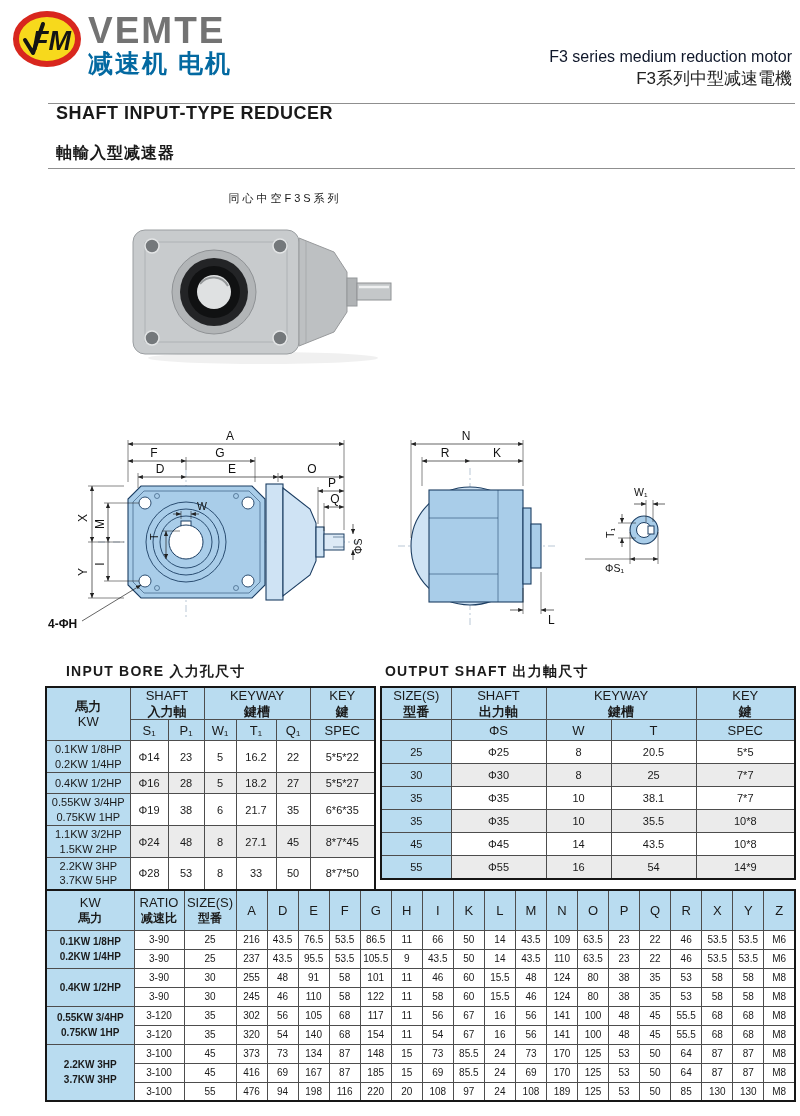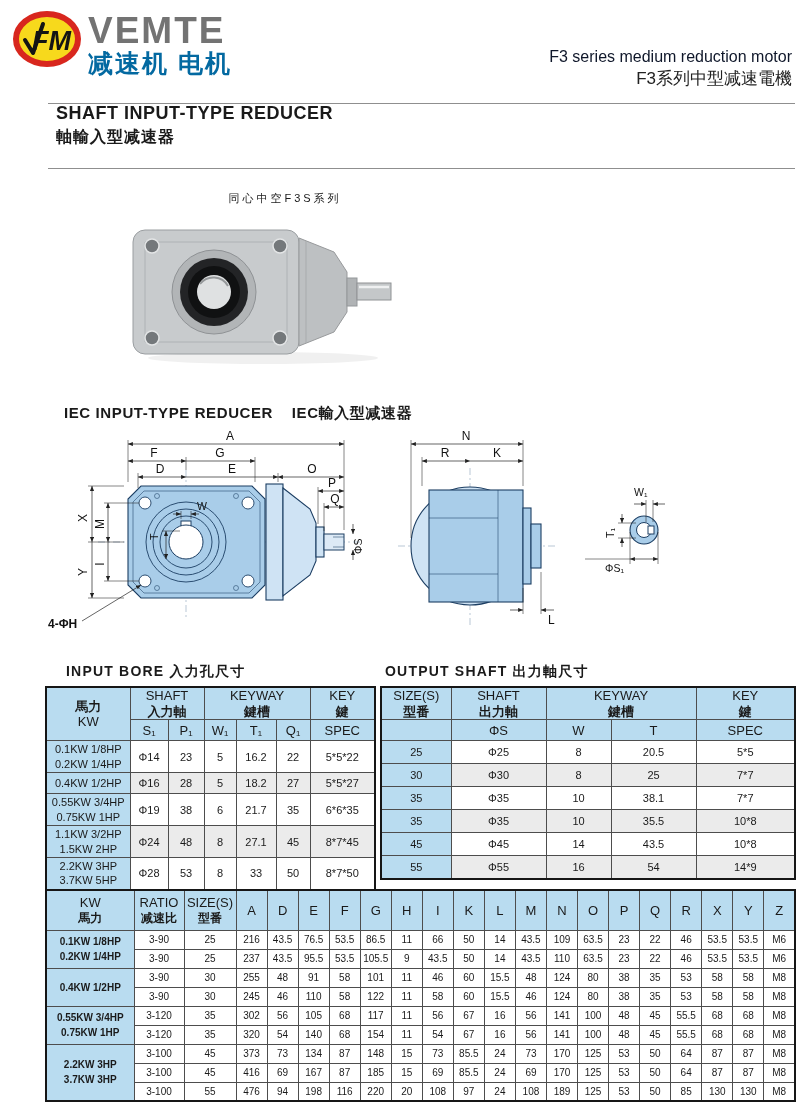--- a/index.html
+++ b/index.html
@@ -13,21 +13,21 @@
   .brand-cn{font-size:25px;font-weight:bold;color:#0369a1;margin-top:2px;letter-spacing:2px;}
   .hdr-right{position:absolute;right:8px;top:46px;text-align:right;line-height:1.35;}
   .series-en{font-size:16px;color:#0f172a;}
   .series-cn{font-size:17px;color:#222;}
 
   .rule{position:absolute;left:48px;right:5px;height:1px;background:#8f8f8f;}
   #rule1{top:103px;} #rule2{top:168px;}
 
   .doc-title{position:absolute;left:56px;top:102px;line-height:1.3;}
   .doc-title-en{font-size:18px;font-weight:bold;letter-spacing:.5px;}
-  .doc-title-cn{font-size:16px;font-weight:bold;margin-top:2px;letter-spacing:1px;}
+  .doc-title-cn{font-size:16px;font-weight:bold;margin-top:18px;letter-spacing:1px;}
 
   .caption{position:absolute;left:120px;top:191px;width:330px;text-align:center;
            font-size:11px;font-weight:normal;letter-spacing:3px;}
   .photo{position:absolute;left:118px;top:220px;}
 
   .iec-heading{position:absolute;left:64px;top:404px;font-size:15px;font-weight:bold;letter-spacing:.6px;}
   .iec-heading .cn{margin-left:14px;}
   .drawing{position:absolute;left:40px;top:428px;}
 
   .tbl-title{position:absolute;font-size:14px;font-weight:bold;letter-spacing:1.2px;}
@@ -112,24 +112,20 @@
     <circle cx="96" cy="72" r="26" fill="#101112"></circle>
     <circle cx="96" cy="72" r="17" fill="#dfe1e2"></circle>
     <path d="M82 64 A17 17 0 0 1 110 66" fill="none" stroke="#95989a" stroke-width="2"></path>
     <polygon points="181,18 216,32 229,52 229,92 216,112 181,126" fill="#bdc0c2" stroke="#97999b"></polygon>
     <line x1="188" y1="21" x2="188" y2="123" stroke="#a8abad"></line>
     <rect x="229" y="58" width="10" height="28" fill="#b0b3b5" stroke="#94979a"></rect>
     <rect x="239" y="63" width="34" height="17" fill="#c4c7c9" stroke="#8f9294"></rect>
     <line x1="241" y1="67" x2="271" y2="67" stroke="#eff0f1" stroke-width="2.5"></line>
   </svg>
 
-  <div class="iec-heading">
-    <span>IEC INPUT-TYPE REDUCER</span>
-    <span class="cn">IEC輸入型减速器</span>
-  </div>
 
   <svg class="drawing" width="720" height="230" viewBox="0 0 720 230">
     <defs>
       <marker id="ar" markerWidth="8" markerHeight="8" refX="7" refY="3" orient="auto-start-reverse">
         <path d="M0,0 L7,3 L0,6 z" fill="#222"></path>
       </marker>
     </defs>
 
     <line class="cl" x1="58" y1="114" x2="322" y2="114"></line>
     <line class="cl" x1="146" y1="42" x2="146" y2="190"></line>

